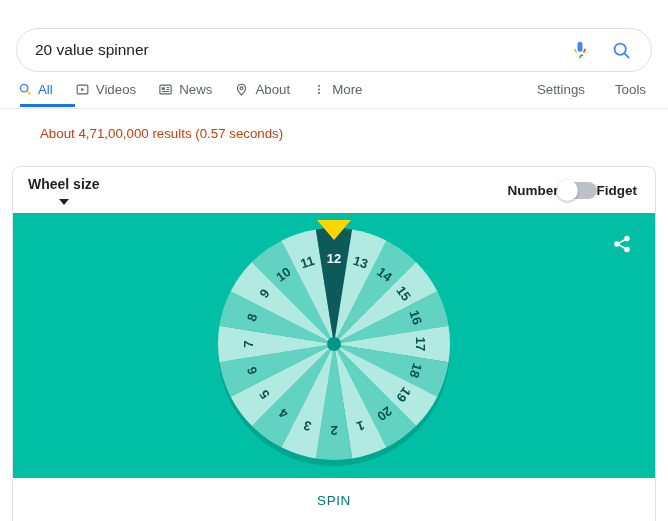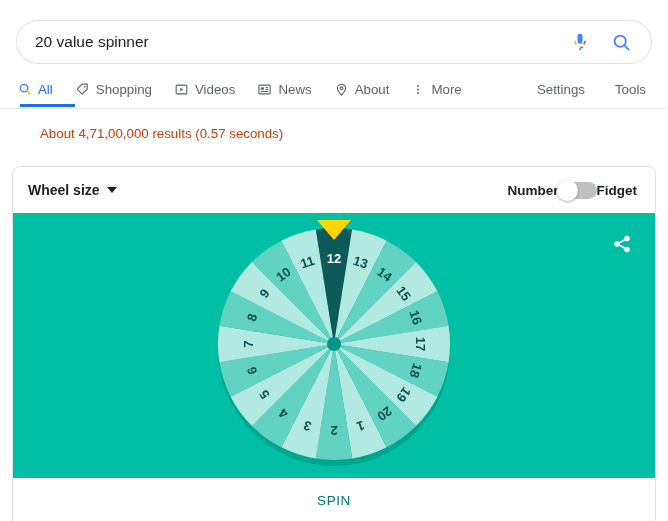--- a/index.html
+++ b/index.html
@@ -7,21 +7,21 @@
     margin: 0; padding: 0;
     width: 668px; height: 521px;
     background: #ffffff;
     font-family: "Liberation Sans", sans-serif;
     overflow: hidden;
   }
 
   
   .searchbar {
     position: absolute;
-    left: 16px; top: 20px;
+    left: 16px; top: 28px;
     width: 636px; height: 44px;
     border: 1px solid #dfe1e5;
     border-radius: 24px;
     background: #fff;
     display: flex;
     align-items: center;
   }
   .search-input {
     flex: 1 1 auto;
     border: none;
@@ -127,20 +127,21 @@
     padding: 0 18px 0 15px;
   }
   .wheelsize {
     display: flex;
     align-items: center;
     gap: 7px;
     font-size: 14px;
     font-weight: bold;
     color: #202124;
     cursor: pointer;
+    flex-direction: column;
   }
   .caret {
     width: 0; height: 0;
     border-left: 5px solid transparent;
     border-right: 5px solid transparent;
     border-top: 6px solid #202124;
   }
   .toggle-group {
     position: absolute;
     right: 18px; top: 0;
@@ -250,29 +251,20 @@
     <div class="navtab active">
       <span class="ico">
         <svg width="14" height="14" viewBox="0 0 24 24">
           <circle cx="10.5" cy="10.5" r="6.4" fill="none" stroke="#4285f4" stroke-width="2.4"></circle>
           <line x1="15.3" y1="15.3" x2="20.5" y2="20.5" stroke="#fbbc05" stroke-width="2.4" stroke-linecap="round"></line>
         </svg>
       </span>
       <span>All</span>
     </div>
 
-    <div class="navtab">
-      <span class="ico">
-        <svg width="15" height="15" viewBox="0 0 24 24" fill="none" stroke="#5f6368" stroke-width="1.9">
-          <path d="M3.5 11.5 11.5 3.5h8v8l-8 8z" stroke-linejoin="round"></path>
-          <circle cx="15.8" cy="7.7" r="1.3" fill="#5f6368" stroke="none"></circle>
-        </svg>
-      </span>
-      <span>Shopping</span>
-    </div>
 
     <div class="navtab">
       <span class="ico">
         <svg width="15" height="15" viewBox="0 0 24 24" fill="none" stroke="#5f6368" stroke-width="1.8">
           <rect x="3.5" y="5" width="17" height="14" rx="1.5"></rect>
           <path d="M10 9.3l5 2.7-5 2.7z" fill="#5f6368" stroke="none"></path>
         </svg>
       </span>
       <span>Videos</span>
     </div>

